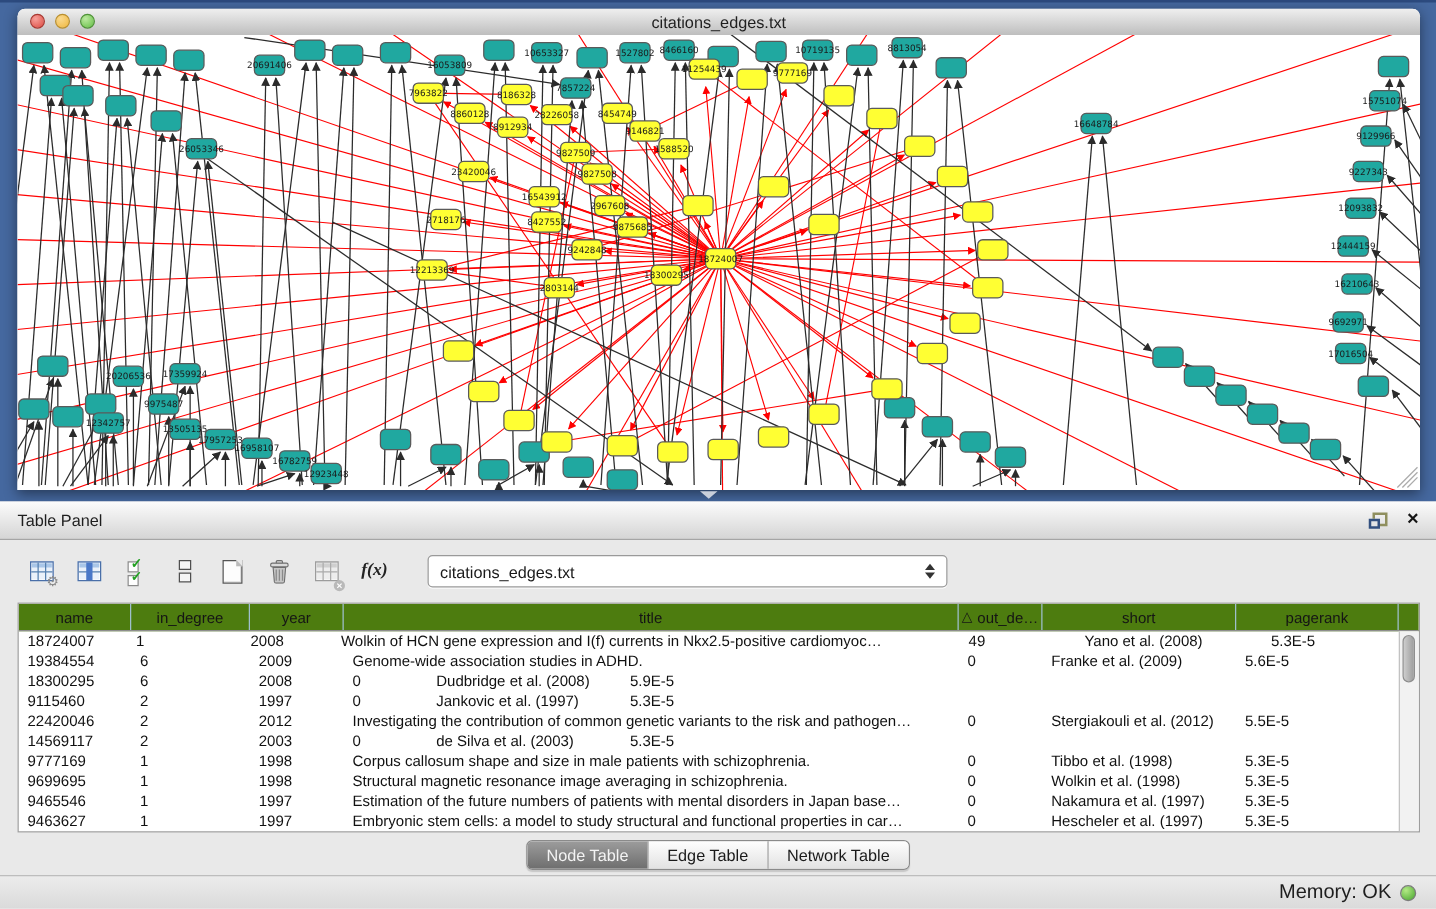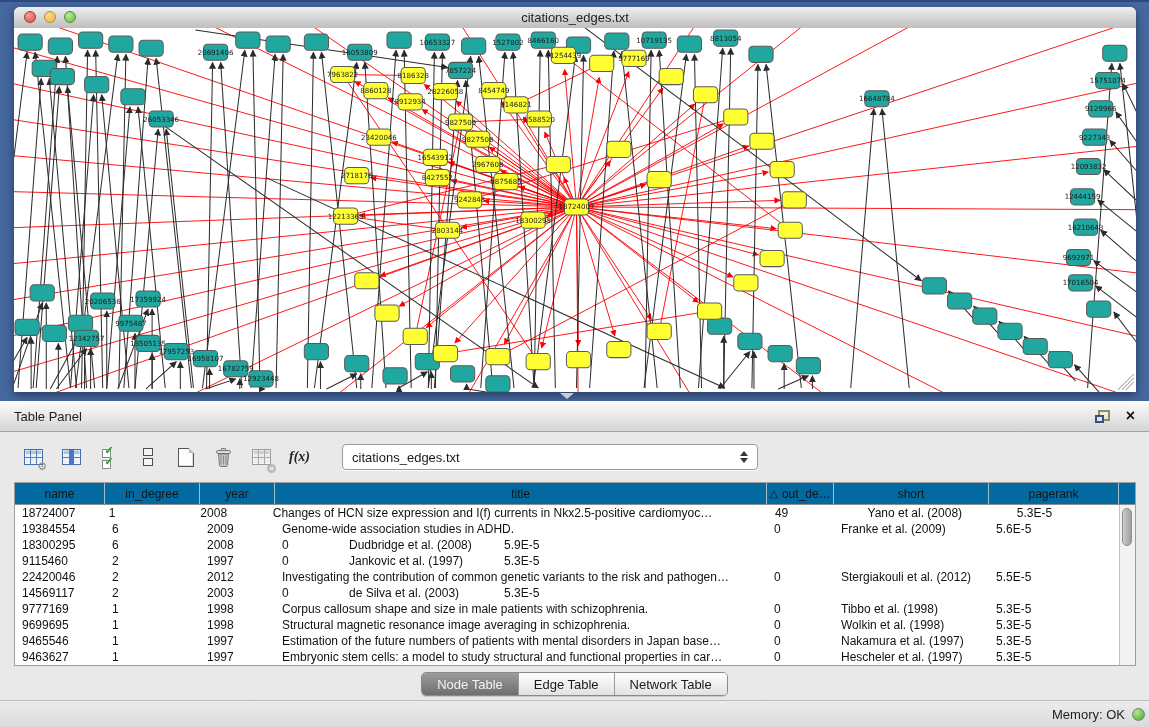--- a/index.html
+++ b/index.html
@@ -76,21 +76,21 @@
   .combo{width:396px;height:24px;background:#fff;border:1px solid #9A9A9A;border-radius:4px;
          display:flex;align-items:center;padding:0 9px;font-size:13px;color:#1A1A1A;
          margin-left:18px;box-shadow:0 1px 0 rgba(255,255,255,.8);}
   .combo .stepper{margin-left:auto;display:flex;flex-direction:column;align-items:center;gap:2px;}
   .combo .up{width:0;height:0;border-left:4px solid transparent;border-right:4px solid transparent;border-bottom:5px solid #333;}
   .combo .down{width:0;height:0;border-left:4px solid transparent;border-right:4px solid transparent;border-top:5px solid #333;}
 
   
   .table-wrap{position:absolute;left:14px;top:50px;width:1122px;height:184px;background:#fff;
               border:1px solid #9E9E9E;box-sizing:border-box;font-size:12px;overflow:hidden;}
-  .thead{display:flex;height:22px;background:#0369a1;border-bottom:1px solid #8E8E8E;box-sizing:border-box;}
+  .thead{display:flex;height:22px;background:#4d7c0f;border-bottom:1px solid #8E8E8E;box-sizing:border-box;}
   .th{display:flex;align-items:center;justify-content:center;gap:4px;
       border-right:1px solid #9FBFCE;box-sizing:border-box;color:#151515;white-space:nowrap;overflow:hidden;}
   .th .sort{font-size:11px;}
   .tr{display:flex;height:16px;line-height:16px;}
   .td{padding-left:7px;box-sizing:border-box;overflow:hidden;white-space:nowrap;color:#111;}
   .vscroll{position:absolute;right:0;top:22px;bottom:0;width:15px;background:#F2F2F2;border-left:1px solid #C2C2C2;}
   .vthumb{position:absolute;left:2px;top:3px;width:10px;height:38px;border-radius:6px;
           background:linear-gradient(90deg,#CDCDCD,#9E9E9E);border:1px solid #8E8E8E;box-sizing:border-box;}
 
   
@@ -99,21 +99,21 @@
              box-shadow:0 1px 1px rgba(0,0,0,.15);}
   .seg{padding:0 15px;font-size:13px;display:flex;align-items:center;
        background:linear-gradient(#FEFEFE,#E2E2E2);color:#1A1A1A;border-right:1px solid #9A9A9A;}
   .seg:last-child{border-right:none;}
   .seg.active{background:linear-gradient(#9C9C9C,#6E6E6E);color:#F3F3F3;}
 
   
   .status-bar{position:absolute;bottom:0;left:0;right:0;height:27px;
               background:linear-gradient(#ECECEC,#DADADA);border-top:1px solid #BDBDBD;
               display:flex;align-items:center;justify-content:flex-end;
-              padding-right:4px;font-size:13px;color:#1E1E1E;gap:7px;box-sizing:border-box;}
+              padding-right:16px;font-size:16px;color:#1E1E1E;gap:7px;box-sizing:border-box;}
   .mem-dot{width:13px;height:13px;border-radius:50%;
            background:radial-gradient(circle at 35% 30%,#B3EA85,#47A52E);border:1px solid #7C7C7C;box-sizing:border-box;}
 
   svg text.nlabel{font-family:"DejaVu Sans",sans-serif;font-size:7px;fill:#1A1A1A;}
 </style>
 </head>
 <body>
 
 <div class="desktop">
   <div class="topline"></div>
@@ -605,21 +605,21 @@
         </div>
         <div class="th" style="width: 130px;">
           <span>pagerank</span>
         </div>
       </div>
     <div id="tbody">
         <div class="tr">
           <div class="td" style="width: 90px;">18724007</div>
           <div class="td" style="width: 95px;">1</div>
           <div class="td" style="width: 75px;">2008</div>
-          <div class="td" style="width: 492px;">Changes of HCN size expression and I(f) currents in Nkx2.5-positive cardiomyoc…</div>
+          <div class="td" style="width: 492px;">Wolkin of HCN gene expression and I(f) currents in Nkx2.5-positive cardiomyoc…</div>
           <div class="td" style="width: 67px; margin-left: 29px;">49</div>
           <div class="td" style="width: 155px; margin-left: 28px;">Yano et al. (2008)</div>
           <div class="td" style="width: 130px;">5.3E-5</div>
         </div>
         <div class="tr">
           <div class="td" style="width: 90px;">19384554</div>
           <div class="td" style="width: 95px;">6</div>
           <div class="td" style="width: 75px;">2009</div>
           <div class="td" style="width: 492px;">Genome-wide association studies in ADHD.</div>
           <div class="td" style="width: 67px;">0</div>

